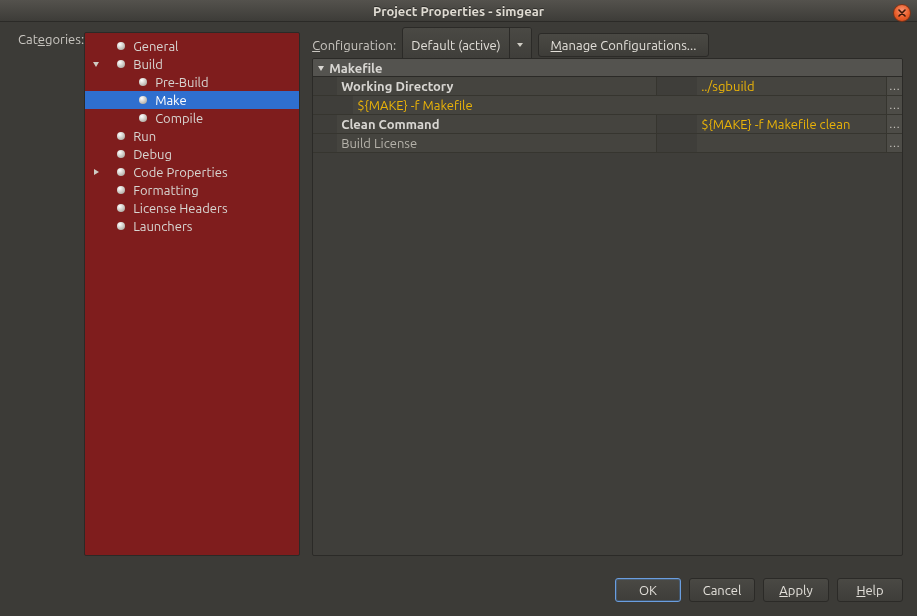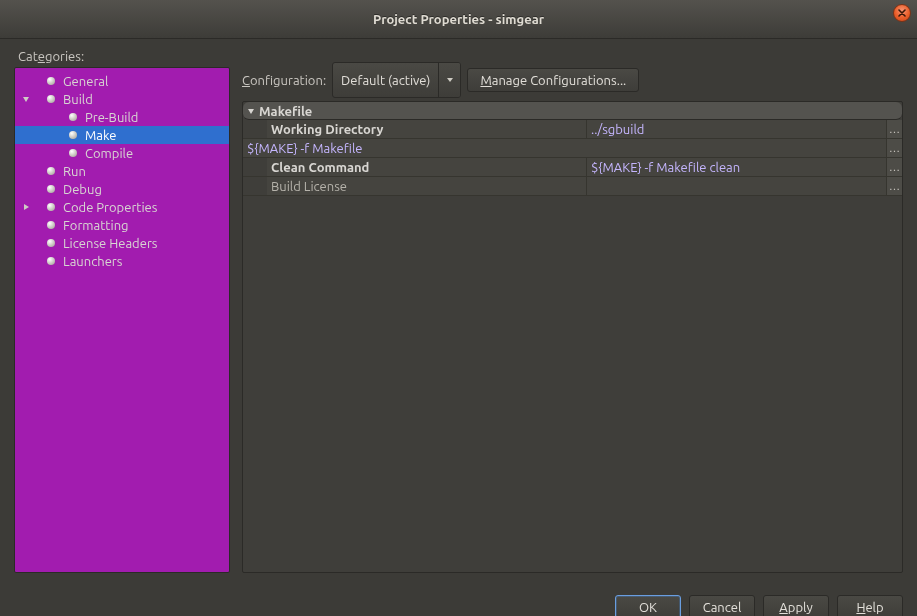--- a/index.html
+++ b/index.html
@@ -6,21 +6,21 @@
   html, body { width: 917px; height: 616px; overflow: hidden; }
   body {
     font-family: "Ubuntu", "DejaVu Sans", "Liberation Sans", sans-serif;
     font-size: 13px;
     background: #3c3b37;
     color: #d8d6d2;
   }
 
   
   .titlebar {
-    height: 39px;
+    height: 22px;
     background: linear-gradient(to bottom, #54524d 0%, #3d3c38 100%);
     border-bottom: 1px solid #2b2a27;
     display: flex;
     align-items: center;
     position: relative;
   }
   .titlebar .title {
     flex: 1;
     text-align: center;
     font-weight: bold;
@@ -38,42 +38,41 @@
     display: flex; align-items: center; justify-content: center;
     cursor: pointer;
   }
   .titlebar .close svg { width: 8px; height: 8px; }
 
   
   .content {
     padding: 10px 14px 10px 14px;
     height: calc(616px - 26px - 46px);
     display: flex;
-    flex-direction: column;
   }
 
   .categories-label {
     color: #c9c6c0;
     margin-bottom: 4px;
     font-size: 13px;
     margin-left: 4px;
   }
   .categories-label .ul { text-decoration: underline; }
 
   .body-row {
     display: flex;
     gap: 12px;
     flex: 1;
     min-height: 0;
   }
 
   
   .tree-panel {
     width: 216px;
-    background: #a21caf;
+    background: #7f1d1d;
     border: 1px solid #2b2a27;
     border-radius: 2px;
     padding-top: 4px;
     overflow: auto;
   }
   .tree-row {
     display: flex;
     align-items: center;
     height: 18px;
     padding-left: 4px;
@@ -107,21 +106,20 @@
     flex: 1;
     display: flex;
     flex-direction: column;
     min-width: 0;
   }
 
   .config-row {
     display: flex;
     align-items: center;
     gap: 6px;
-    margin-bottom: 8px;
     height: 26px;
   }
   .config-row .lbl { color: #c9c6c0; }
   .config-row .ul { text-decoration: underline; }
 
   .combo {
     display: inline-flex;
     align-items: stretch;
     height: 36px;
     border: 1px solid #2b2a27;
@@ -175,21 +173,20 @@
   }
   .prop-panel .section-header {
     height: 18px;
     background: #54534f;
     color: #d8d6d2;
     display: flex;
     align-items: center;
     padding-left: 2px;
     font-weight: bold;
     border-bottom: 1px solid #2b2a27;
-    border-radius: 6px;
   }
   .section-header .tri {
     width: 12px; display: inline-flex; justify-content: center; margin-right: 2px;
   }
   .prop-row {
     display: flex;
     height: 19px;
     border-bottom: 1px solid #36352f;
     align-items: stretch;
   }
@@ -201,25 +198,26 @@
     color: #d8d6d2;
     background: #45443f;
     border-right: 1px solid #36352f;
     margin-left: 24px;
   }
   .prop-row.plain .k { font-weight: normal; color: #b6b3ab; }
   .prop-row .v {
     flex: 1;
     padding-left: 4px;
     display: flex; align-items: center;
-    color: #c4b5fd;
+    color: #eab308;
     background: #45443f;
     min-width: 0;
     white-space: nowrap;
     overflow: hidden;
+    margin-left: 40px;
   }
   .prop-row .ell {
     width: 16px;
     background: #4d4c47;
     border-left: 1px solid #36352f;
     display: flex; align-items: center; justify-content: center;
     color: #c9c6c0;
     font-size: 11px;
     cursor: pointer;
   }

